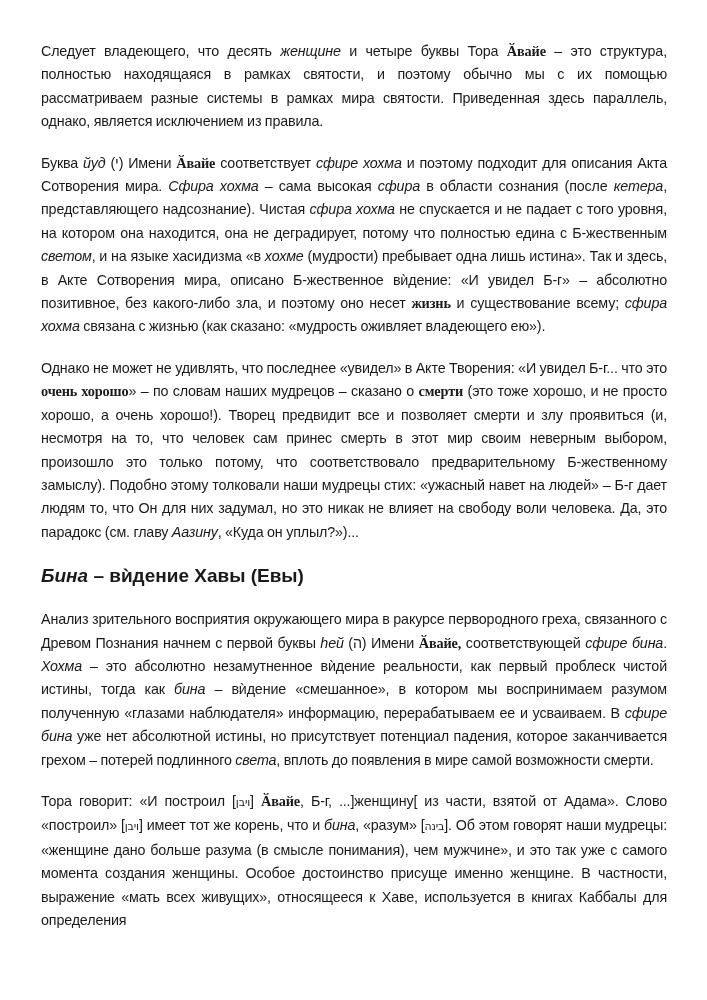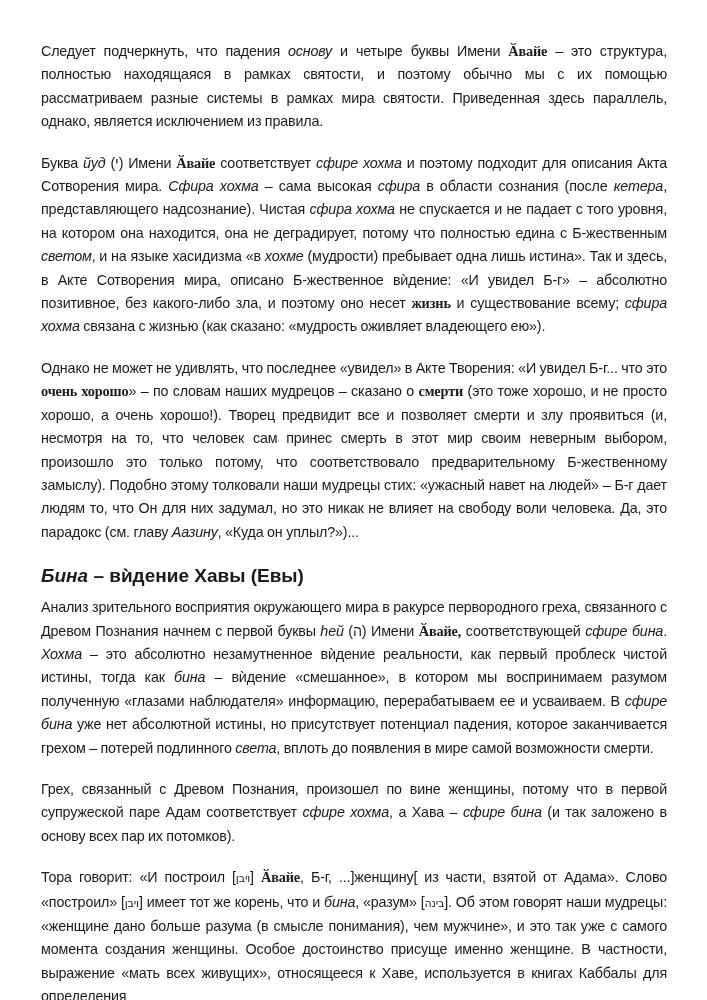--- a/index.html
+++ b/index.html
@@ -17,39 +17,38 @@
   p {
     margin: 0 0 18px 0;
     font-family: "Liberation Sans", "DejaVu Sans", sans-serif;
     font-size: 14.3px;
     line-height: 23.4px;
     text-align: justify;
     letter-spacing: -0.15px;
     word-spacing: -0.3px;
   }
   h2 {
-    margin: 20px 0 8px 0;
+    margin: 20px 0 20px 0;
     font-family: "Liberation Sans", "DejaVu Sans", sans-serif;
     font-size: 19px;
     font-weight: bold;
     line-height: 24px;
   }
   h2 i { font-style: italic; }
   b { font-weight: bold; font-family: Liberation Serif, serif; }
   i { font-style: italic; }
   .heb { font-family: "DejaVu Sans", sans-serif; font-size: 11px; margin-top: 47px; }
 </style>
 </head>
 <body>
 
 <div class="page">
   <div id="before">
-      <p><span>Следует подчеркнуть, что падения </span><i>основу</i><span> и четыре буквы Имени </span><b>Ӑвайе</b><span> – это структура, полностью находящаяся в рамках святости, и поэтому обычно мы с их помощью рассматриваем разные системы в рамках мира святости. Приведенная здесь параллель, однако, является исключением из правила.</span></p>
+      <p><span>Следует владеющего, что десять </span><i>женщине</i><span> и четыре буквы Тора </span><b>Ӑвайе</b><span> – это структура, полностью находящаяся в рамках святости, и поэтому обычно мы с их помощью рассматриваем разные системы в рамках мира святости. Приведенная здесь параллель, однако, является исключением из правила.</span></p>
       <p><span>Буква </span><i>йуд</i><span> (י) Имени </span><b>Ӑвайе</b><span> соответствует </span><i>сфире хохма</i><span> и поэтому подходит для описания Акта Сотворения мира. </span><i>Сфира хохма</i><span> – сама высокая </span><i>сфира</i><span> в области сознания (после </span><i>кетера</i><span>, представляющего надсознание). Чистая </span><i>сфира хохма</i><span> не спускается и не падает с того уровня, на котором она находится, она не деградирует, потому что полностью едина с Б-жественным </span><i>светом</i><span>, и на языке хасидизма «в </span><i>хохме</i><span> (мудрости) пребывает одна лишь истина». Так и здесь, в Акте Сотворения мира, описано Б-жественное вѝдение: «И увидел Б-г» – абсолютно позитивное, без какого-либо зла, и поэтому оно несет </span><b>жизнь</b><span> и существование всему; </span><i>сфира хохма</i><span> связана с жизнью (как сказано: «мудрость оживляет владеющего ею»).</span></p>
       <p><span>Однако не может не удивлять, что последнее «увидел» в Акте Творения: «И увидел Б-г... что это </span><b>очень хорошо</b><span>» – по словам наших мудрецов – сказано о </span><b>смерти</b><span> (это тоже хорошо, и не просто хорошо, а очень хорошо!). Творец предвидит все и позволяет смерти и злу проявиться (и, несмотря на то, что человек сам принес смерть в этот мир своим неверным выбором, произошло это только потому, что соответствовало предварительному Б-жественному замыслу). Подобно этому толковали наши мудрецы стих: «ужасный навет на людей» – Б-г дает людям то, что Он для них задумал, но это никак не влияет на свободу воли человека. Да, это парадокс (см. главу </span><i>Аазину</i><span>, «Куда он уплыл?»)...</span></p>
     </div>
   <h2><i>Бина</i><span> – вѝдение Хавы (Евы)</span></h2>
   <div id="after">
       <p><span>Анализ зрительного восприятия окружающего мира в ракурсе первородного греха, связанного с Древом Познания начнем с первой буквы </span><i>hей</i><span> (ה) Имени </span><b>Ӑвайе,</b><span> соответствующей </span><i>сфире бина</i><span>. </span><i>Хохма</i><span> – это абсолютно незамутненное вѝдение реальности, как первый проблеск чистой истины, тогда как </span><i>бина</i><span> – вѝдение «смешанное», в котором мы воспринимаем разумом полученную «глазами наблюдателя» информацию, перерабатываем ее и усваиваем. В </span><i>сфире бина</i><span> уже нет абсолютной истины, но присутствует потенциал падения, которое заканчивается грехом – потерей подлинного </span><i>света</i><span>, вплоть до появления в мире самой возможности смерти.</span></p>
-      <p><span>Грех, связанный с Древом Познания, произошел по вине женщины, потому что в первой супружеской паре Адам соответствует </span><i>сфире хохма</i><span>, а Хава – </span><i>сфире бина</i><span> (и так заложено в основу всех пар их потомков).</span></p>
       <p><span>Тора говорит: «И построил  [</span><span class="heb" dir="rtl">ויבן</span><span>]  </span><b>Ӑвайе</b><span>, Б-г, ...]женщину[  из части, взятой от Адама». Слово «построил»  [</span><span class="heb" dir="rtl">ויבן</span><span>]  имеет тот же корень, что и </span><i>бина</i><span>, «разум»  [</span><span class="heb" dir="rtl">בינה</span><span>]. Об этом говорят наши мудрецы: «женщине дано больше разума (в смысле понимания), чем мужчине», и это так уже с самого момента создания женщины. Особое достоинство присуще именно женщине. В частности, выражение «мать всех живущих», относящееся к Хаве, используется в книгах Каббалы для определения </span></p>
     </div>
 </div>
 
 </body></html>

